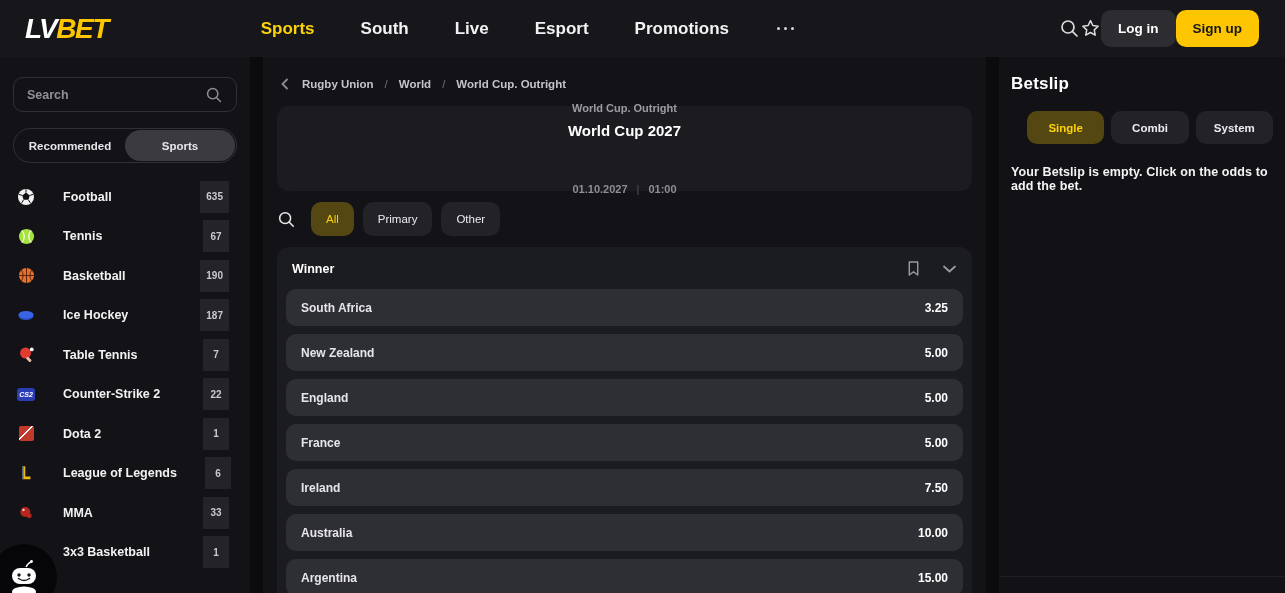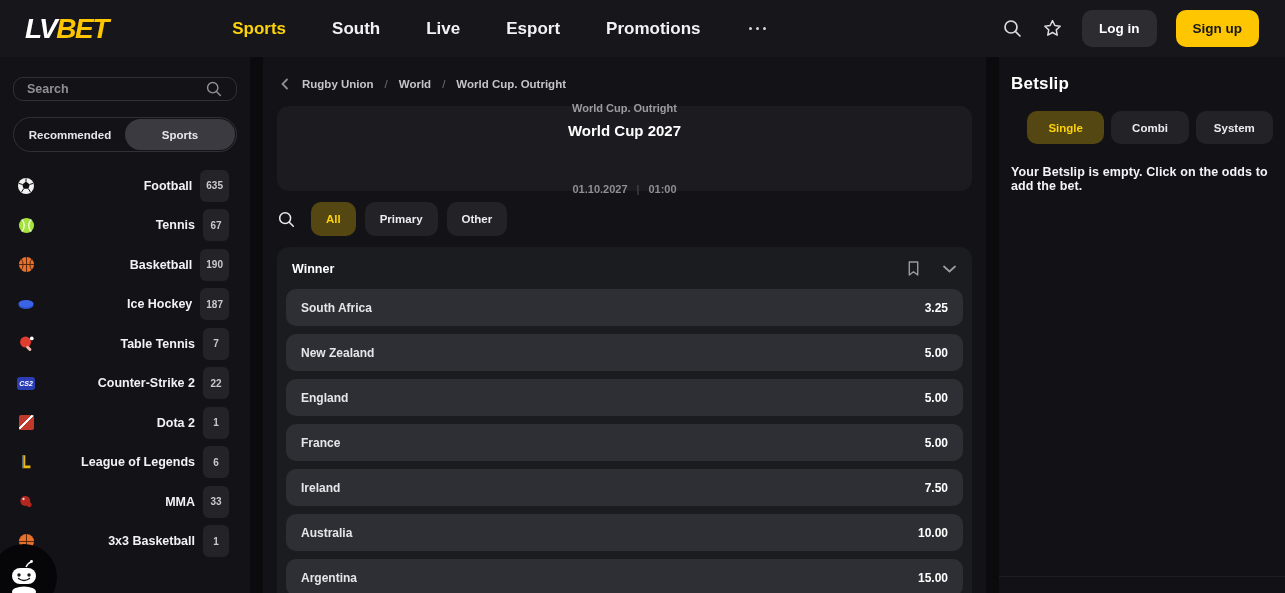--- a/index.html
+++ b/index.html
@@ -9,59 +9,59 @@
   
   .topbar { height:57px; background:#17171b; display:flex; align-items:center; padding:0 26px 0 25px; }
   .logo { font-style:italic; font-weight:bold; font-size:28px; letter-spacing:-1.5px; cursor:pointer; white-space:nowrap; }
   .logo .lv { color:#ffffff; }
   .logo .bet { color:#fdc600; }
   .nav { display:flex; align-items:center; gap:46px; margin:0 auto; padding-right:110px; }
   .nav-item { color:#f2f2f4; font-weight:bold; font-size:17px; cursor:pointer; }
   .nav-item.active { color:#fcd20a; }
   .more-dots { display:flex; gap:4px; cursor:pointer; padding:6px 2px; }
   .more-dots i { width:3px; height:3px; border-radius:50%; background:#d6d6da; }
-  .top-actions { display:flex; align-items:center; gap:19px; }
+  .top-actions { display:flex; align-items:center; }
   .icon-btn { cursor:pointer; display:flex; align-items:center; }
   .btn { border:none; border-radius:10px; height:37px; padding:0 17px; font-weight:bold; font-size:13.5px; cursor:pointer; font-family:inherit; }
   .btn-login { background:#2c2c31; color:#ffffff; }
   .btn-signup { background:#fdc600; color:#17171b; }
 
   
   .layout { display:flex; height:536px; }
   .gutter { width:13px; background:#0b0b0e; cursor:pointer; }
 
   
   .sidebar { width:250px; background:#131317; padding:20px 13px 0; }
-  .search-box { height:24px; border:1px solid #303036; border-radius:10px; display:flex; align-items:center; padding:0 13px; }
+  .search-box { height:35px; border:1px solid #303036; border-radius:10px; display:flex; align-items:center; padding:0 13px; }
   .search-box input { flex:1; background:transparent; border:none; outline:none; color:#e8e8ea; font-size:12.5px; font-weight:bold; font-family:inherit; }
   .search-box input::placeholder { color:#8f8f96; }
   .seg { margin-top:16px; height:35px; border:1px solid #303036; border-radius:18px; display:flex; padding:1px; }
   .seg-item { flex:1; display:flex; align-items:center; justify-content:center; font-size:11.5px; font-weight:bold; color:#e6e6ea; border-radius:16px; cursor:pointer; }
   .seg-item.active { background:#3a3a40; }
   .sport-list { margin-top:14px; }
-  .sport-item { height:39.5px; display:flex; align-items:center; gap:8px; padding:0 8px 0 4px; cursor:pointer;text-align:right; }
+  .sport-item { height:39.5px; display:flex; align-items:center; gap:28px; padding:0 8px 0 4px; cursor:pointer; }
   .sport-ico { width:18px; height:18px; display:flex; align-items:center; justify-content:center; flex:none; }
   .sport-label { flex:1; font-size:12.5px; font-weight:bold; color:#f2f2f4; white-space:nowrap; }
-  .badge { background:#232328; color:#c9c9cf; font-size:10px; font-weight:bold; border-radius:6px; min-width:26px; height:32px; display:flex; align-items:center; justify-content:center; padding:16px 6px; }
+  .badge { background:#232328; color:#c9c9cf; font-size:10px; font-weight:bold; border-radius:0; min-width:26px; height:32px; display:flex; align-items:center; justify-content:center; padding:16px 6px; }
   .icon-cs2 { width:19px; height:13px; background:#2b3db5; border-radius:3px; color:#fff; font-size:7px; font-weight:bold; font-style:italic; display:flex; align-items:center; justify-content:center; }
   .icon-dota { width:15px; height:15px; border-radius:2px; background:linear-gradient(135deg,#c0392b 42%,#ffffff 42%,#ffffff 50%,#c0392b 50%); }
 
   
   .main { flex:1; background:#131317; padding:0 14px; overflow:hidden; }
   .breadcrumb { display:flex; align-items:center; gap:11px; padding:20px 2px 15px; }
   .crumb { color:#c3c3c9; font-size:11.5px; font-weight:bold; cursor:pointer; }
   .crumb.sep::before { content:"/"; color:#6f6f76; font-weight:normal; margin-right:11px; }
   .event-card { background:#1b1b20; border-radius:12px; height:85px; display:flex; flex-direction:column; align-items:center; justify-content:center; gap:8px; }
   .event-cat { color:#9b9ba2; font-size:11px; font-weight:bold; }
   .event-title { color:#ffffff; font-size:15px; font-weight:bold; }
   .event-time { color:#8e8e95; font-size:11px; font-weight:bold; display:flex; align-items:center; gap:9px;margin-top:36px; }
   .event-time .t::before { content:"|"; color:#55555c; font-weight:normal; margin-right:9px; }
   .filter-row { display:flex; align-items:center; gap:9px; margin-top:11px; }
   .filter-row .icon-btn { margin-right:6px; }
-  .pill { height:34px; border-radius:10px; background:#222227; color:#ececf0; font-size:11.5px; font-weight:bold; display:flex; align-items:center; justify-content:center; padding:0 15px; cursor:pointer; }
+  .pill { height:34px; border-radius:10px; background:#222227; color:#ececf0; font-size:11.5px; font-weight:normal; display:flex; align-items:center; justify-content:center; padding:0 15px; cursor:pointer; }
   .pill.active { background:#554712; color:#fcd20a; }
   .market-card { background:#1b1c20; border-radius:12px 12px 0 0; margin-top:11px; padding:13px 9px 9px; height:400px; }
   .market-head { display:flex; align-items:center; padding:0 6px 12px; }
   .market-title { flex:1; color:#ffffff; font-size:12.5px; font-weight:bold; }
   .market-icons { display:flex; align-items:center; gap:21px; }
   .outcome { height:37px; background:#2e2f34; border-radius:10px; display:flex; align-items:center; padding:0 15px; margin-bottom:8px; cursor:pointer; }
   .o-name { flex:1; color:#e6e6ea; font-size:12px; font-weight:bold; }
   .o-odds { color:#ffffff; font-size:12px; font-weight:bold; }
 
   

